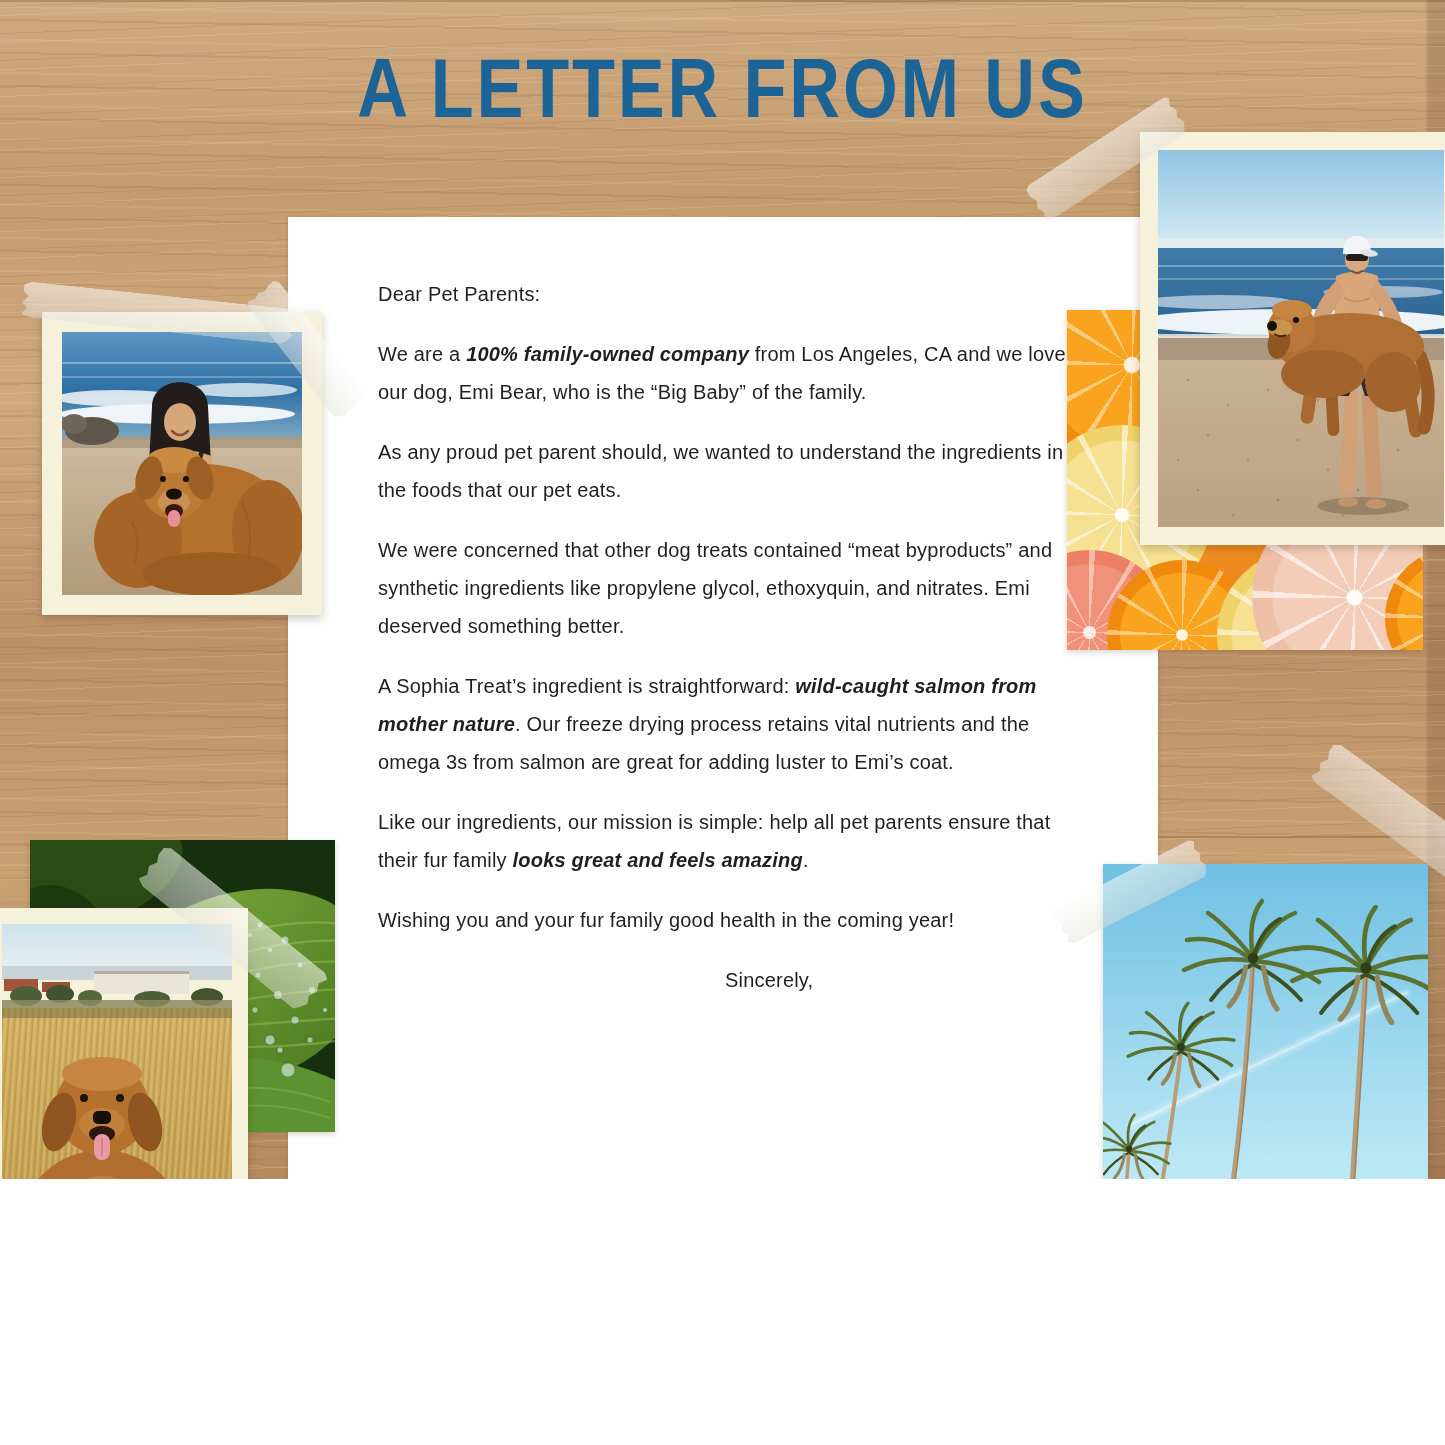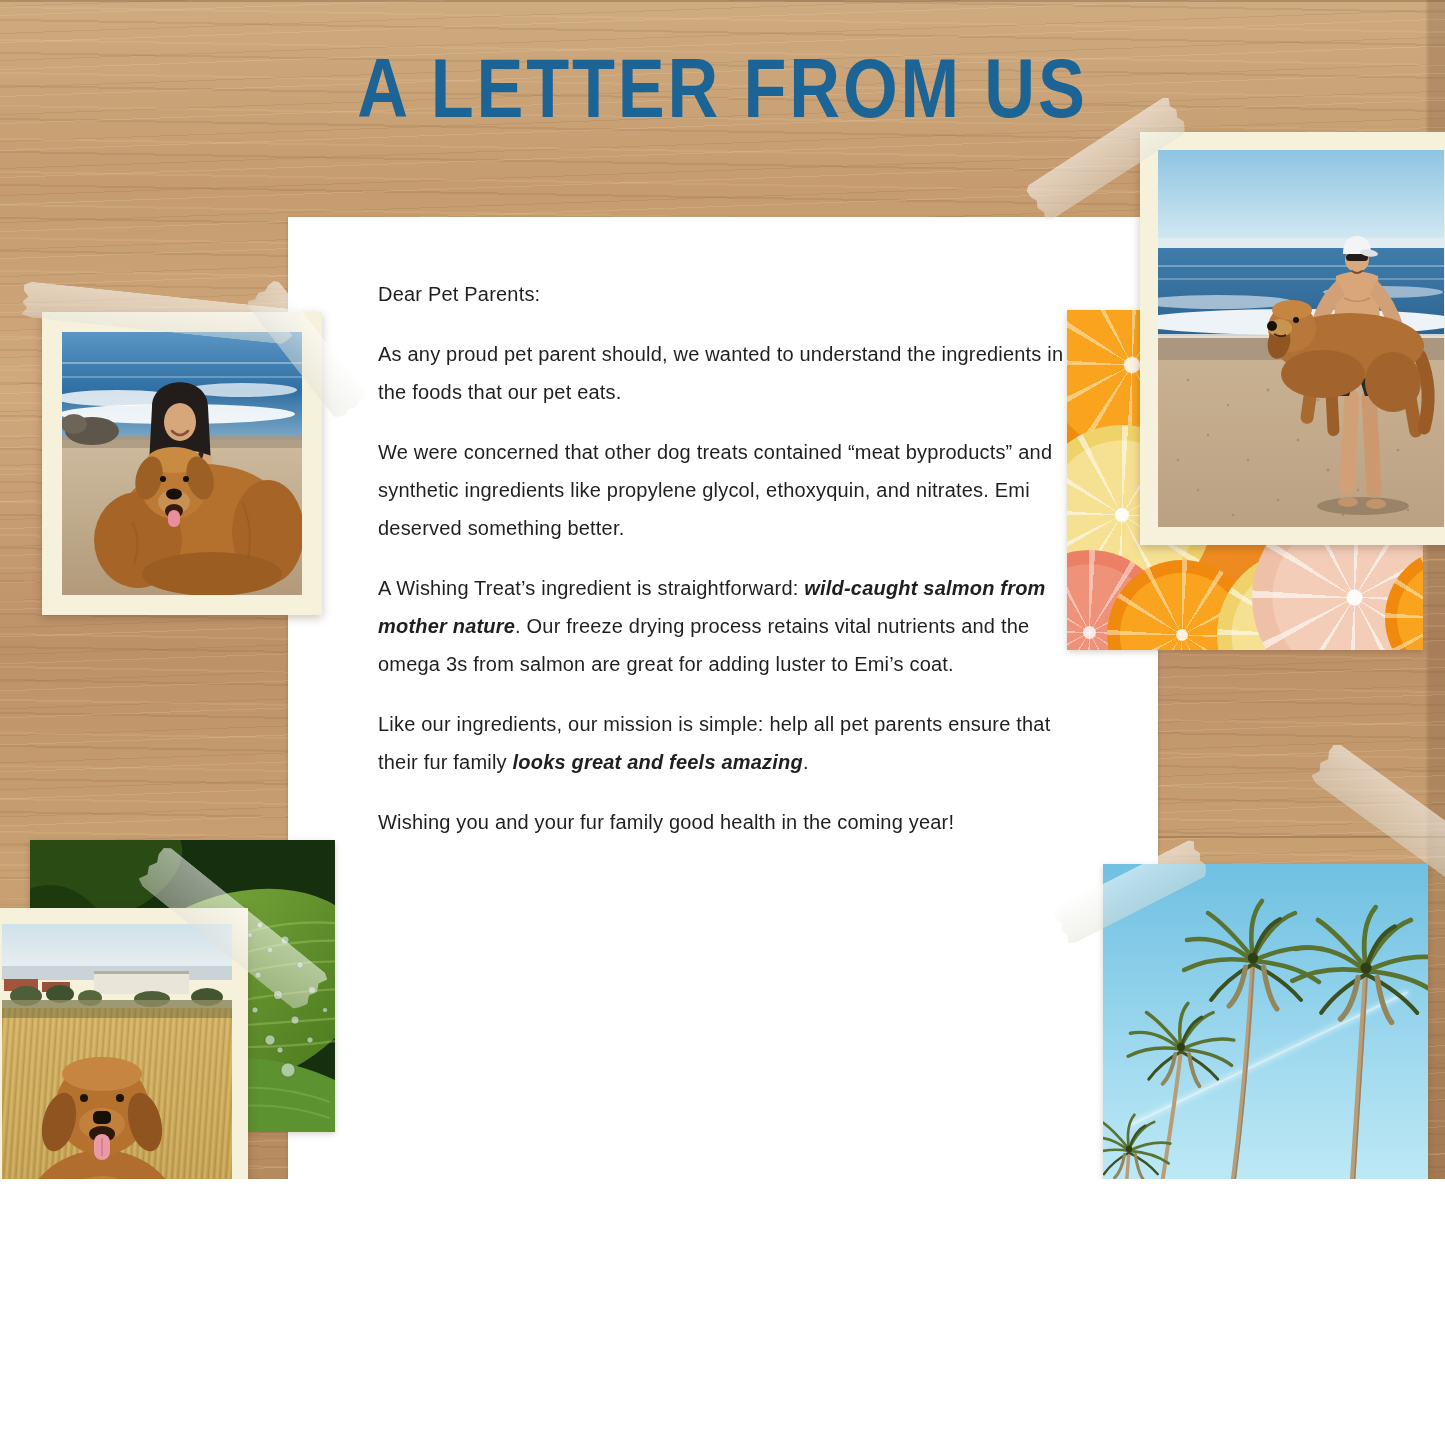--- a/index.html
+++ b/index.html
@@ -83,26 +83,28 @@
   <div class="seam s1"></div>
   <div class="seam s2"></div>
   <div class="seam s3"></div>
 
   <h1 class="title">A LETTER FROM US</h1>
 
   <section class="paper">
     <div class="letter-text">
       <p class="salutation">Dear Pet Parents:</p>
       <div>
+          <p><span>We are a </span><span class="b">100% family-owned company</span><span> from Los Angeles, CA and we love our dog, Emi Bear, who is the “Big Baby” of the family.</span></p>
           <p><span>As any proud pet parent should, we wanted to understand the ingredients in the foods that our pet eats.</span></p>
           <p><span>We were concerned that other dog treats contained “meat byproducts” and synthetic ingredients like propylene glycol, ethoxyquin, and nitrates. Emi deserved something better.</span></p>
-          <p><span>A Wishing Treat’s ingredient is straightforward: </span><span class="b">wild-caught salmon from mother nature</span><span>. Our freeze drying process retains vital nutrients and the omega 3s from salmon are great for adding luster to Emi’s coat.</span></p>
+          <p><span>A Sophia Treat’s ingredient is straightforward: </span><span class="b">wild-caught salmon from mother nature</span><span>. Our freeze drying process retains vital nutrients and the omega 3s from salmon are great for adding luster to Emi’s coat.</span></p>
           <p><span>Like our ingredients, our mission is simple: help all pet parents ensure that their fur family </span><span class="b">looks great and feels amazing</span><span>.</span></p>
           <p><span>Wishing you and your fur family good health in the coming year!</span></p>
         </div>
+      <p class="closing">Sincerely,</p>
     </div>
   </section>
 
   <figure class="photo citrus" style="margin:0" title="Sliced oranges, lemons and grapefruit">
     <div class="slice sl-orange" style="left:-40px;top:-50px;width:210px;height:210px;"></div>
     <div class="slice sl-lemon" style="left:-35px;top:115px;width:180px;height:180px;"></div>
     <div class="slice sl-pink" style="left:-60px;top:240px;width:165px;height:165px;"></div>
     <div class="slice sl-orange" style="left:40px;top:250px;width:150px;height:150px;"></div>
     <div class="slice sl-lemon" style="left:150px;top:240px;width:170px;height:170px;"></div>
     <div class="slice sl-pale" style="left:185px;top:185px;width:205px;height:205px;"></div>

